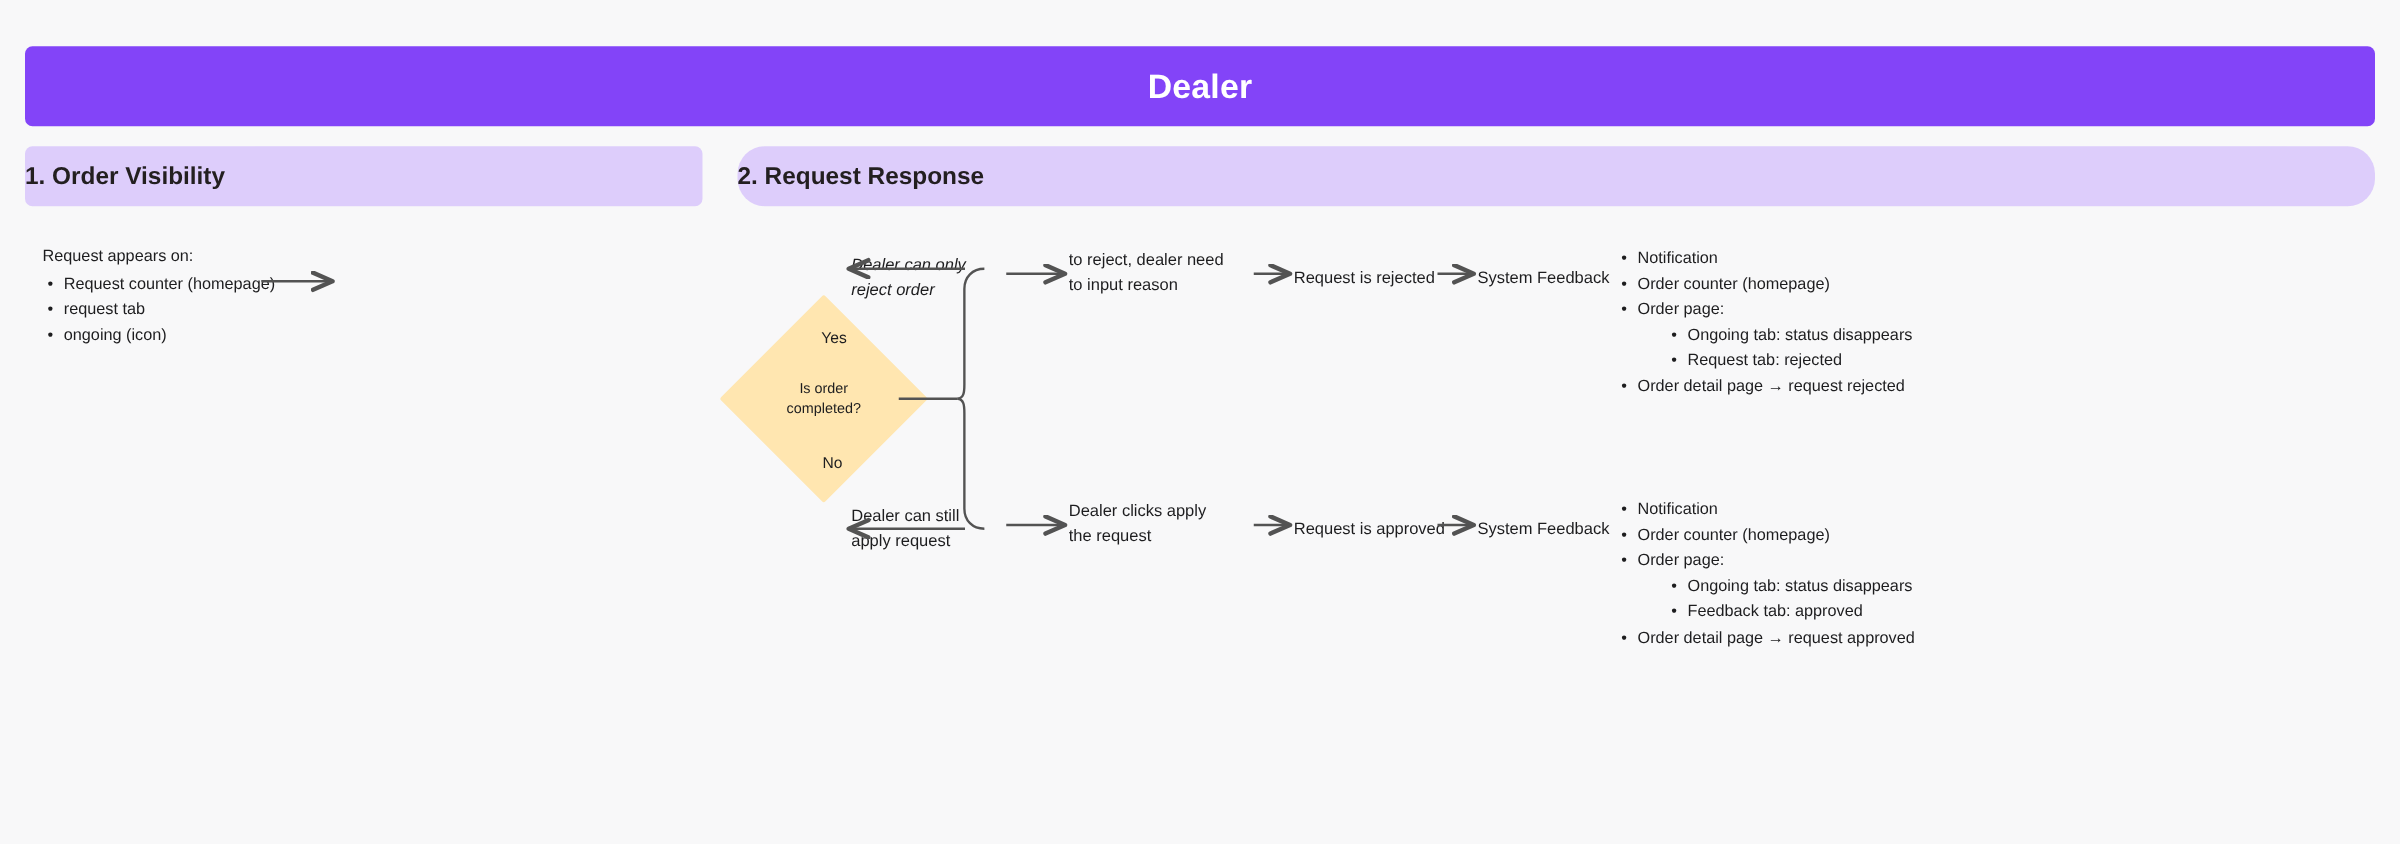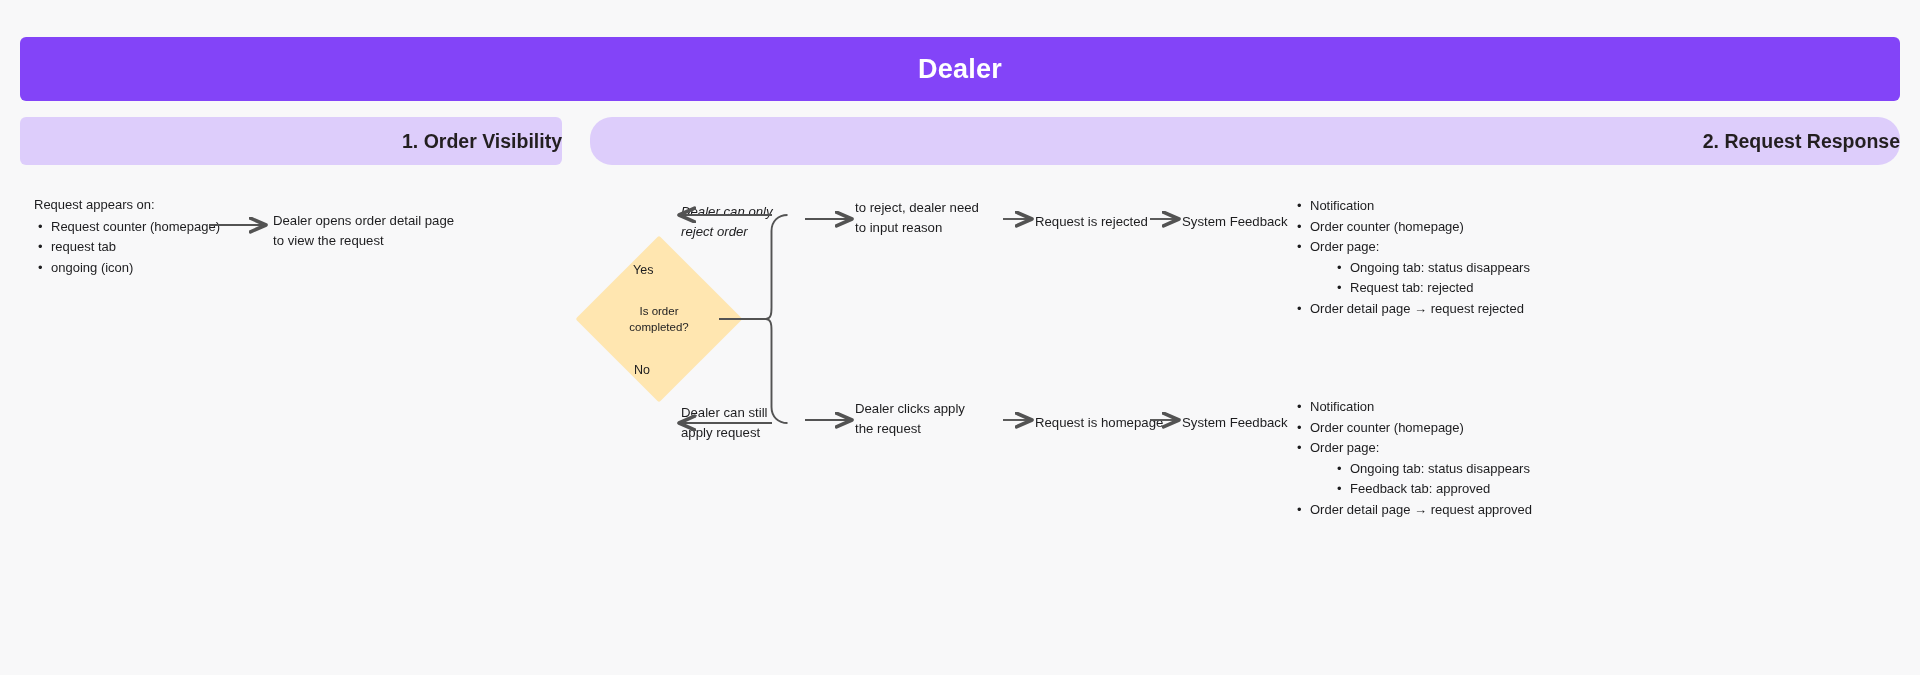--- a/index.html
+++ b/index.html
@@ -37,21 +37,21 @@
     letter-spacing: 0.2px;
   }
 
   
   .section-header {
     position: absolute;
     background: #ddcdfb;
     border-radius: 6px;
     display: flex;
     align-items: center;
-    justify-content: flex-end;
+    justify-content: flex-start;
     height: 48px;
   }
   .section-header .sh-text {
     color: #231f20;
     font-size: 19.5px;
     font-weight: bold;
   }
   #sec1 { left: 20px; top: 117px; width: 542px; }
   #sec2 { left: 590px; top: 117px; width: 1310px; border-radius: 22px; }
 
@@ -119,20 +119,21 @@
     line-height: 16px;
     text-align: right;
     pointer-events: none;
   }
 
   
   .branch-label {
     position: absolute;
     font-size: 12.5px;
     color: #1d1d1f;
+    margin-left: 24px;
   }
 
   
   #connectors {
     position: absolute;
     left: 0;
     top: 0;
     width: 1920px;
     height: 675px;
     pointer-events: none;
@@ -157,22 +158,20 @@
 
   <div class="list-block" style="left:34px; top:195px; width:260px;">
     <div class="lead">Request appears on:</div>
     <ul>
       <li>Request counter (homepage)</li>
       <li>request tab</li>
       <li>ongoing (icon)</li>
     </ul>
   </div>
 
-  <div class="node-text" style="left:273px; top:211px; width:200px;">Dealer opens order detail page
-to view the request</div>
 
   <div class="diamond"></div>
   <div class="diamond-label">
     <span>Is order</span>
     <span>completed?</span>
   </div>
 
   <div class="branch-label" style="left:633px; top:263px;">Yes</div>
   <div class="branch-label" style="left:634px; top:363px;">No</div>
 
@@ -194,21 +193,21 @@
         </ul>
       </li>
       <li>Order detail page → request rejected</li>
     </ul>
   </div>
 
   <div class="node-text" style="left:681px; top:403px; width:120px;">Dealer can still
 apply request</div>
   <div class="node-text" style="left:855px; top:399px; width:150px;">Dealer clicks apply
 the request</div>
-  <div class="node-text" style="left:1035px; top:413px; width:140px;">Request is homepage</div>
+  <div class="node-text" style="left:1035px; top:413px; width:140px;">Request is approved</div>
   <div class="node-text" style="left:1182px; top:413px; width:120px;">System Feedback</div>
 
   <div class="list-block" style="left:1293px; top:397px; width:330px;">
     <ul>
       <li>Notification</li>
       <li>Order counter (homepage)</li>
       <li>Order page:
         <ul>
           <li>Ongoing tab: status disappears</li>
           <li>Feedback tab: approved</li>

